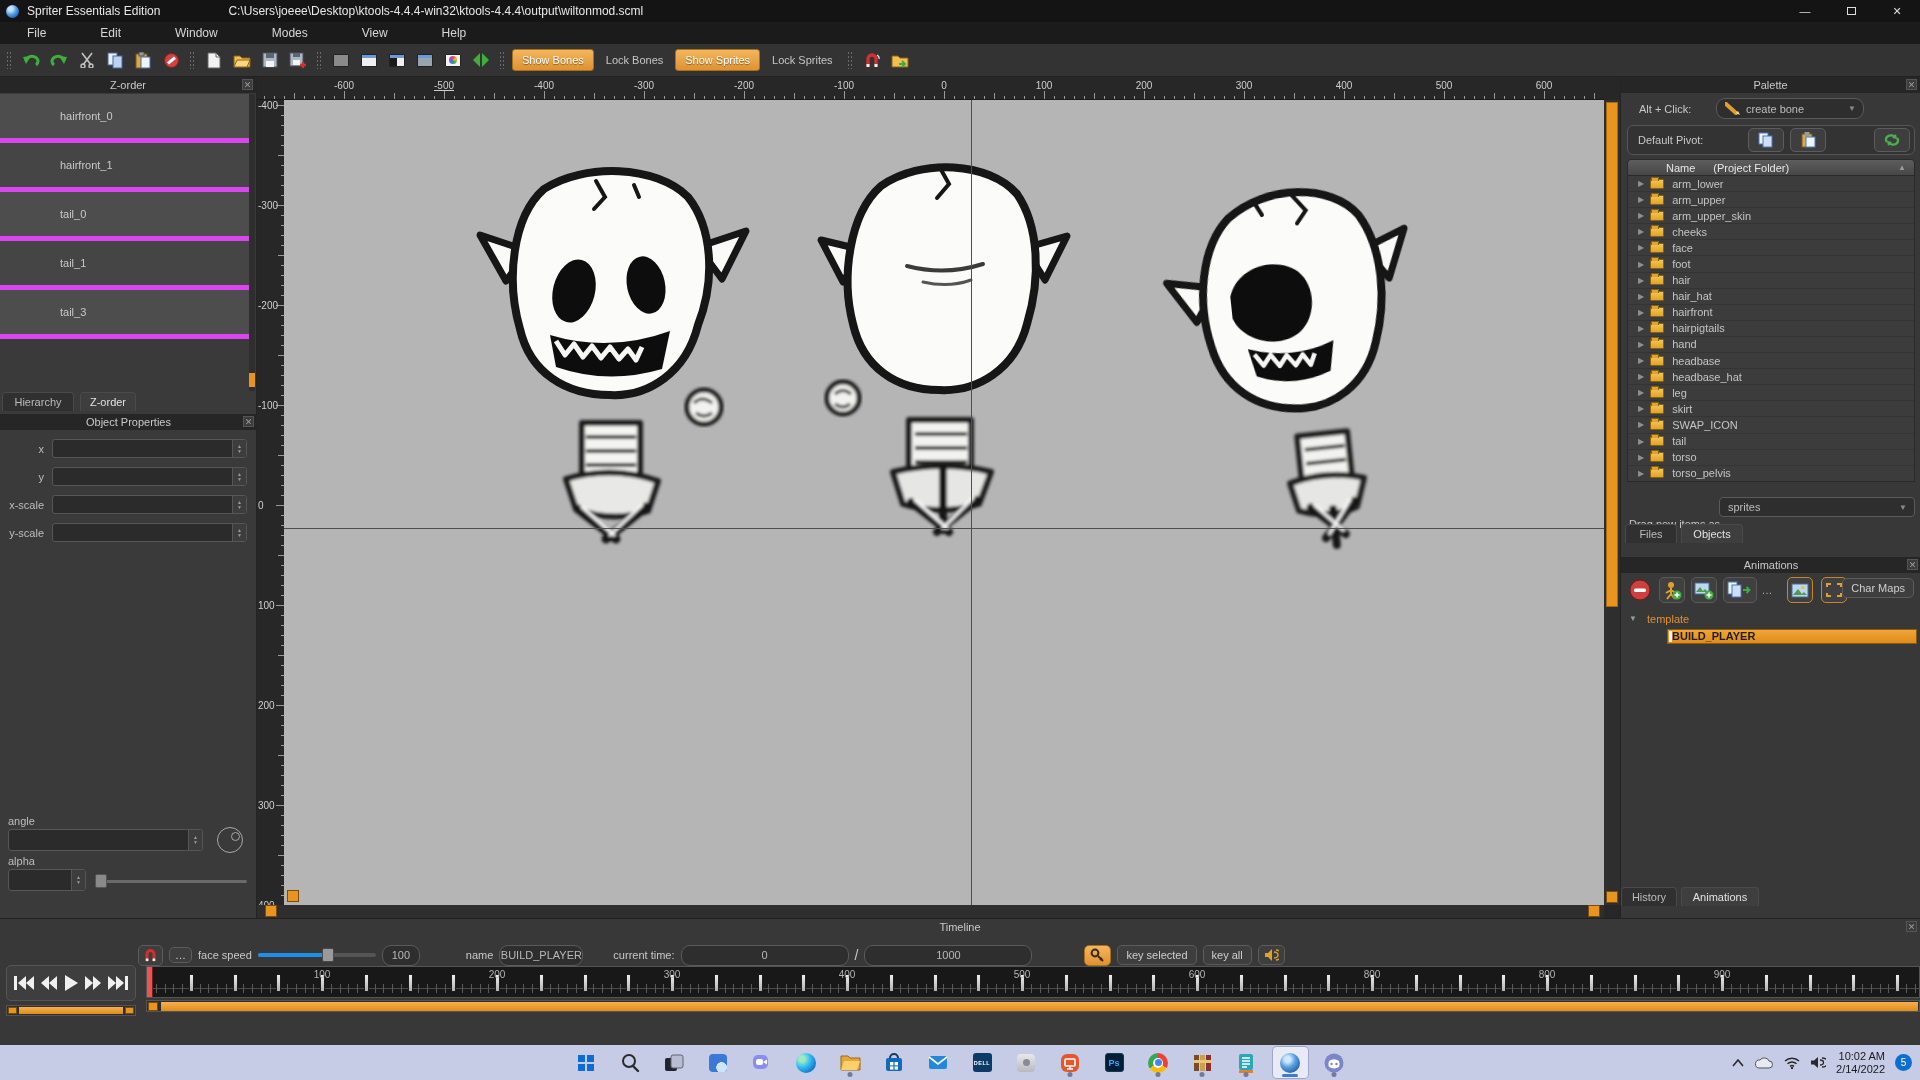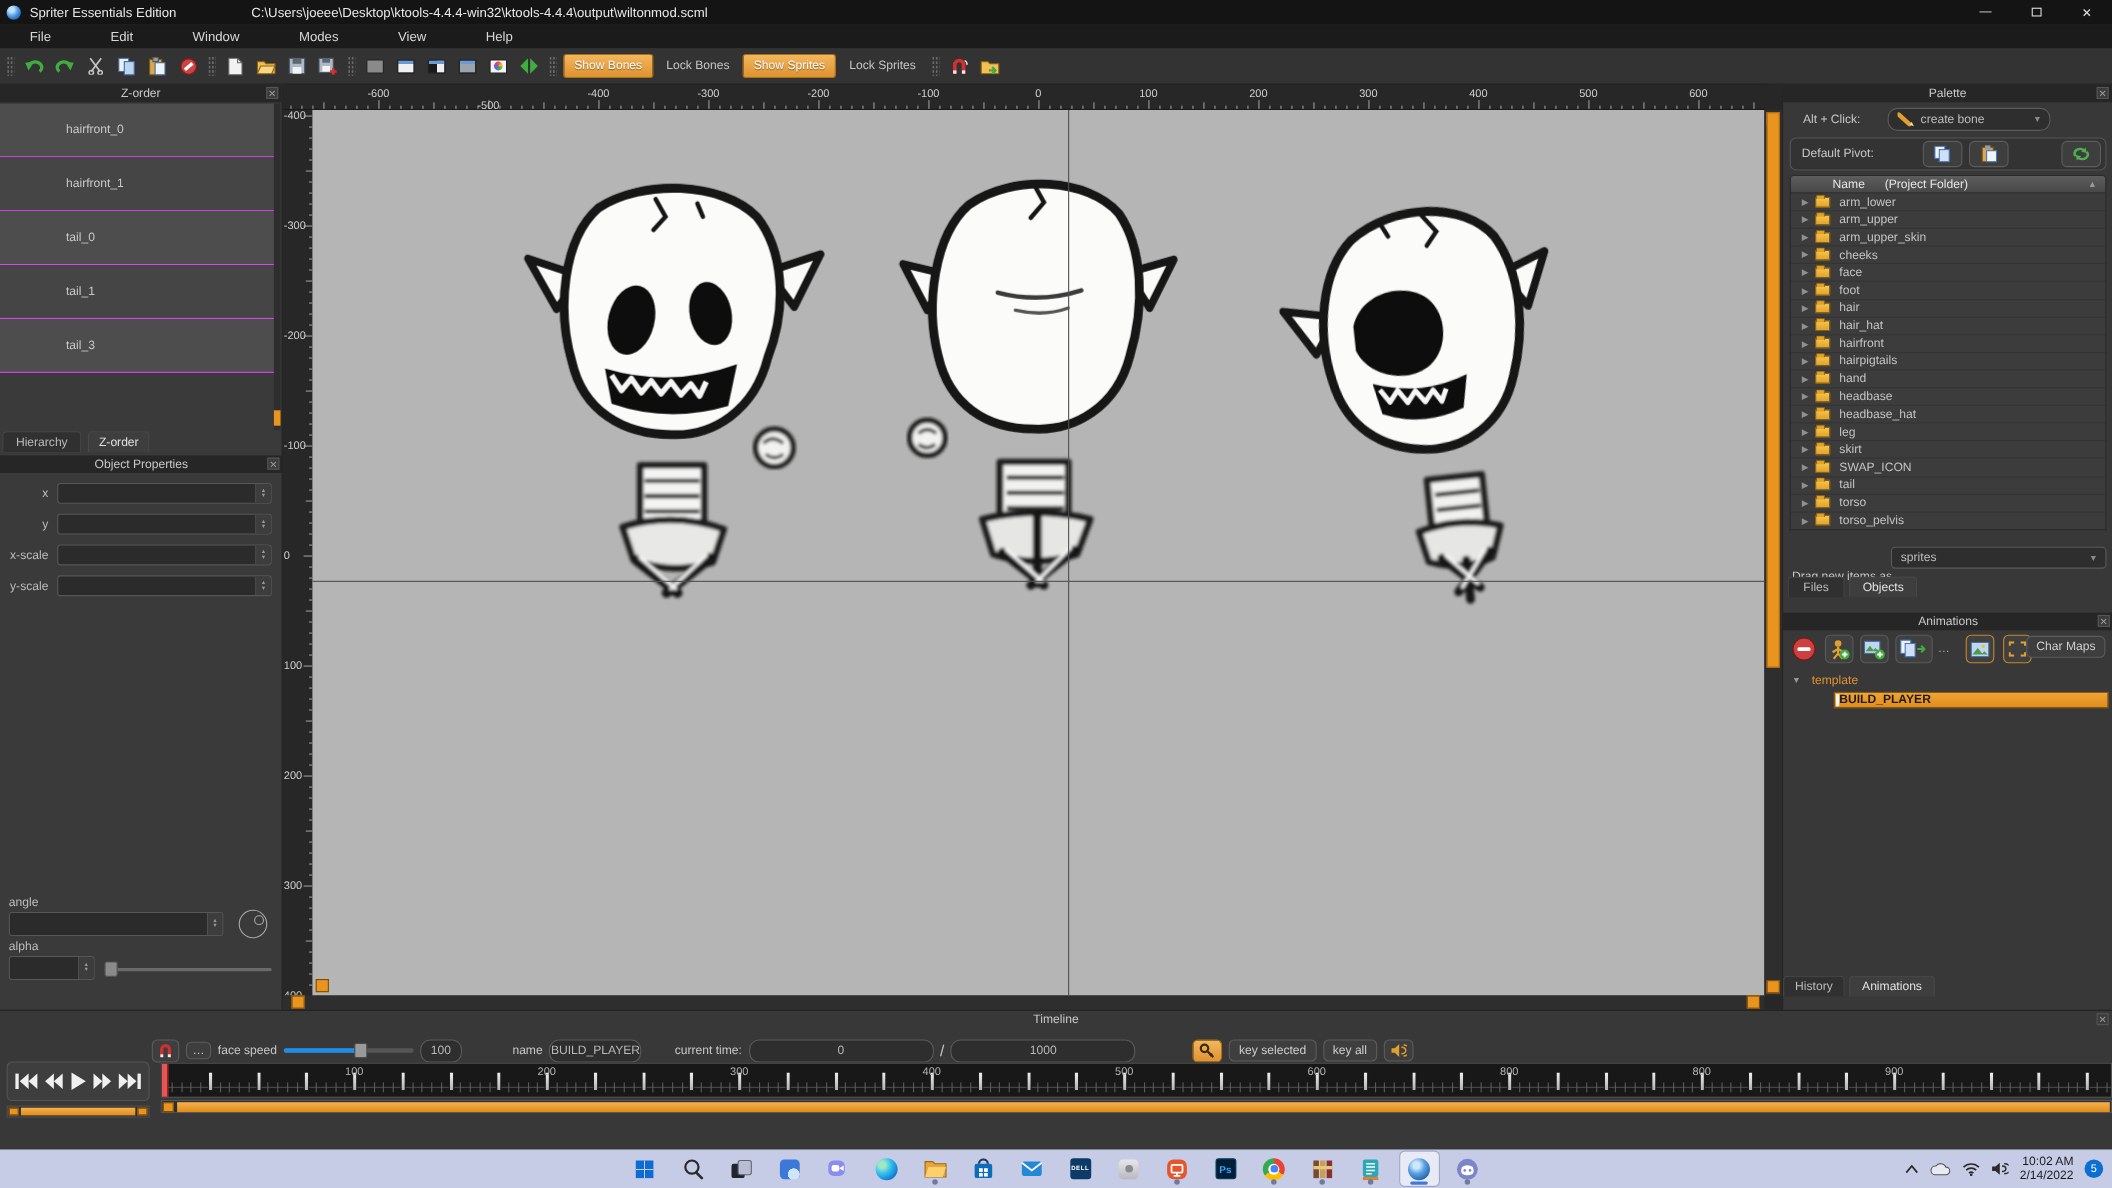--- a/index.html
+++ b/index.html
@@ -46,21 +46,21 @@
           align-items:center; justify-content:center; color:#9a9a9a; font-size:5px; line-height:5px; }
   .tab { position:absolute; height:19px; background:#303030; border:1px solid #4a4a4a; border-top:none;
          border-radius:0 0 4px 4px; color:#bbb; font-size:11px; text-align:center; line-height:18px; }
   .tab.active { background:#3e3e3e; color:#e2e2e2; }
   .tab-top { border:1px solid #4a4a4a; border-bottom:none; border-radius:4px 4px 0 0; }
 
   
   #left-panel { position:absolute; left:0; top:77px; width:257px; height:841px; background:#3a3a3a;
                 border-right:1px solid #242424; }
   #zorder-list { position:absolute; left:0; top:17px; width:250px; height:297px; overflow:hidden; }
-  .zrow { height:49px; border-bottom:1px solid #d946ef; color:#c9c9c9; font-size:11px;
+  .zrow { height:49px; border-bottom:5px solid #d946ef; color:#c9c9c9; font-size:11px;
           display:flex; align-items:center; padding-left:60px; }
   .zrow:nth-child(odd) { background:#4d4d4d; } .zrow:nth-child(even) { background:#454545; }
   #zorder-scroll { position:absolute; right:1px; top:17px; width:6px; height:297px; background:#2e2e2e; }
   #zorder-thumb { position:absolute; left:0; bottom:4px; width:6px; height:14px; background:#e8941f; }
   #objprops-title { position:absolute; left:0; top:337px; width:257px; }
   .prop-label { position:absolute; color:#bdbdbd; font-size:11px; text-align:right; width:42px; }
   .dial { position:absolute; width:26px; height:26px; border:1px solid #a8a8a8; border-radius:50%; }
   .dial-knob { position:absolute; right:2px; top:4px; width:9px; height:9px; border:1px solid #a8a8a8; border-radius:50%; }
   #alpha-slider { position:absolute; left:95px; top:803px; width:152px; height:3px; background:#6a6a6a; border-radius:2px; }
   #alpha-handle { position:absolute; left:0px; top:-6px; width:12px; height:14px; background:#8a8a8a;
@@ -504,21 +504,21 @@
         <div class="htick" style="left: 1257px; height: 3px;"></div>
         <div class="htick" style="left: 1267px; height: 3px;"></div>
         <div class="htick" style="left: 1277px; height: 3px;"></div>
         <div class="htick" style="left: 1287px; height: 8px;"></div>
         <div class="htick" style="left: 1297px; height: 3px;"></div>
         <div class="htick" style="left: 1307px; height: 3px;"></div>
         <div class="htick" style="left: 1317px; height: 3px;"></div>
         <div class="htick" style="left: 1327px; height: 3px;"></div>
         <div class="htick" style="left: 1337px; height: 6px;"></div>
         <div class="rlabel" style="left: 87px; top: 3px; transform: translateX(-50%);">-600</div>
-        <div class="rlabel" style="left: 187px; top: 14px; transform: translateX(-50%); text-decoration: underline;">-500</div>
+        <div class="rlabel" style="left: 187px; top: 3px; transform: translateX(-50%); text-decoration: underline;">-500</div>
         <div class="rlabel" style="left: 287px; top: 3px; transform: translateX(-50%);">-400</div>
         <div class="rlabel" style="left: 387px; top: 3px; transform: translateX(-50%);">-300</div>
         <div class="rlabel" style="left: 487px; top: 3px; transform: translateX(-50%);">-200</div>
         <div class="rlabel" style="left: 587px; top: 3px; transform: translateX(-50%);">-100</div>
         <div class="rlabel" style="left: 687px; top: 3px; transform: translateX(-50%);">0</div>
         <div class="rlabel" style="left: 787px; top: 3px; transform: translateX(-50%);">100</div>
         <div class="rlabel" style="left: 887px; top: 3px; transform: translateX(-50%);">200</div>
         <div class="rlabel" style="left: 987px; top: 3px; transform: translateX(-50%);">300</div>
         <div class="rlabel" style="left: 1087px; top: 3px; transform: translateX(-50%);">400</div>
         <div class="rlabel" style="left: 1187px; top: 3px; transform: translateX(-50%);">500</div>

